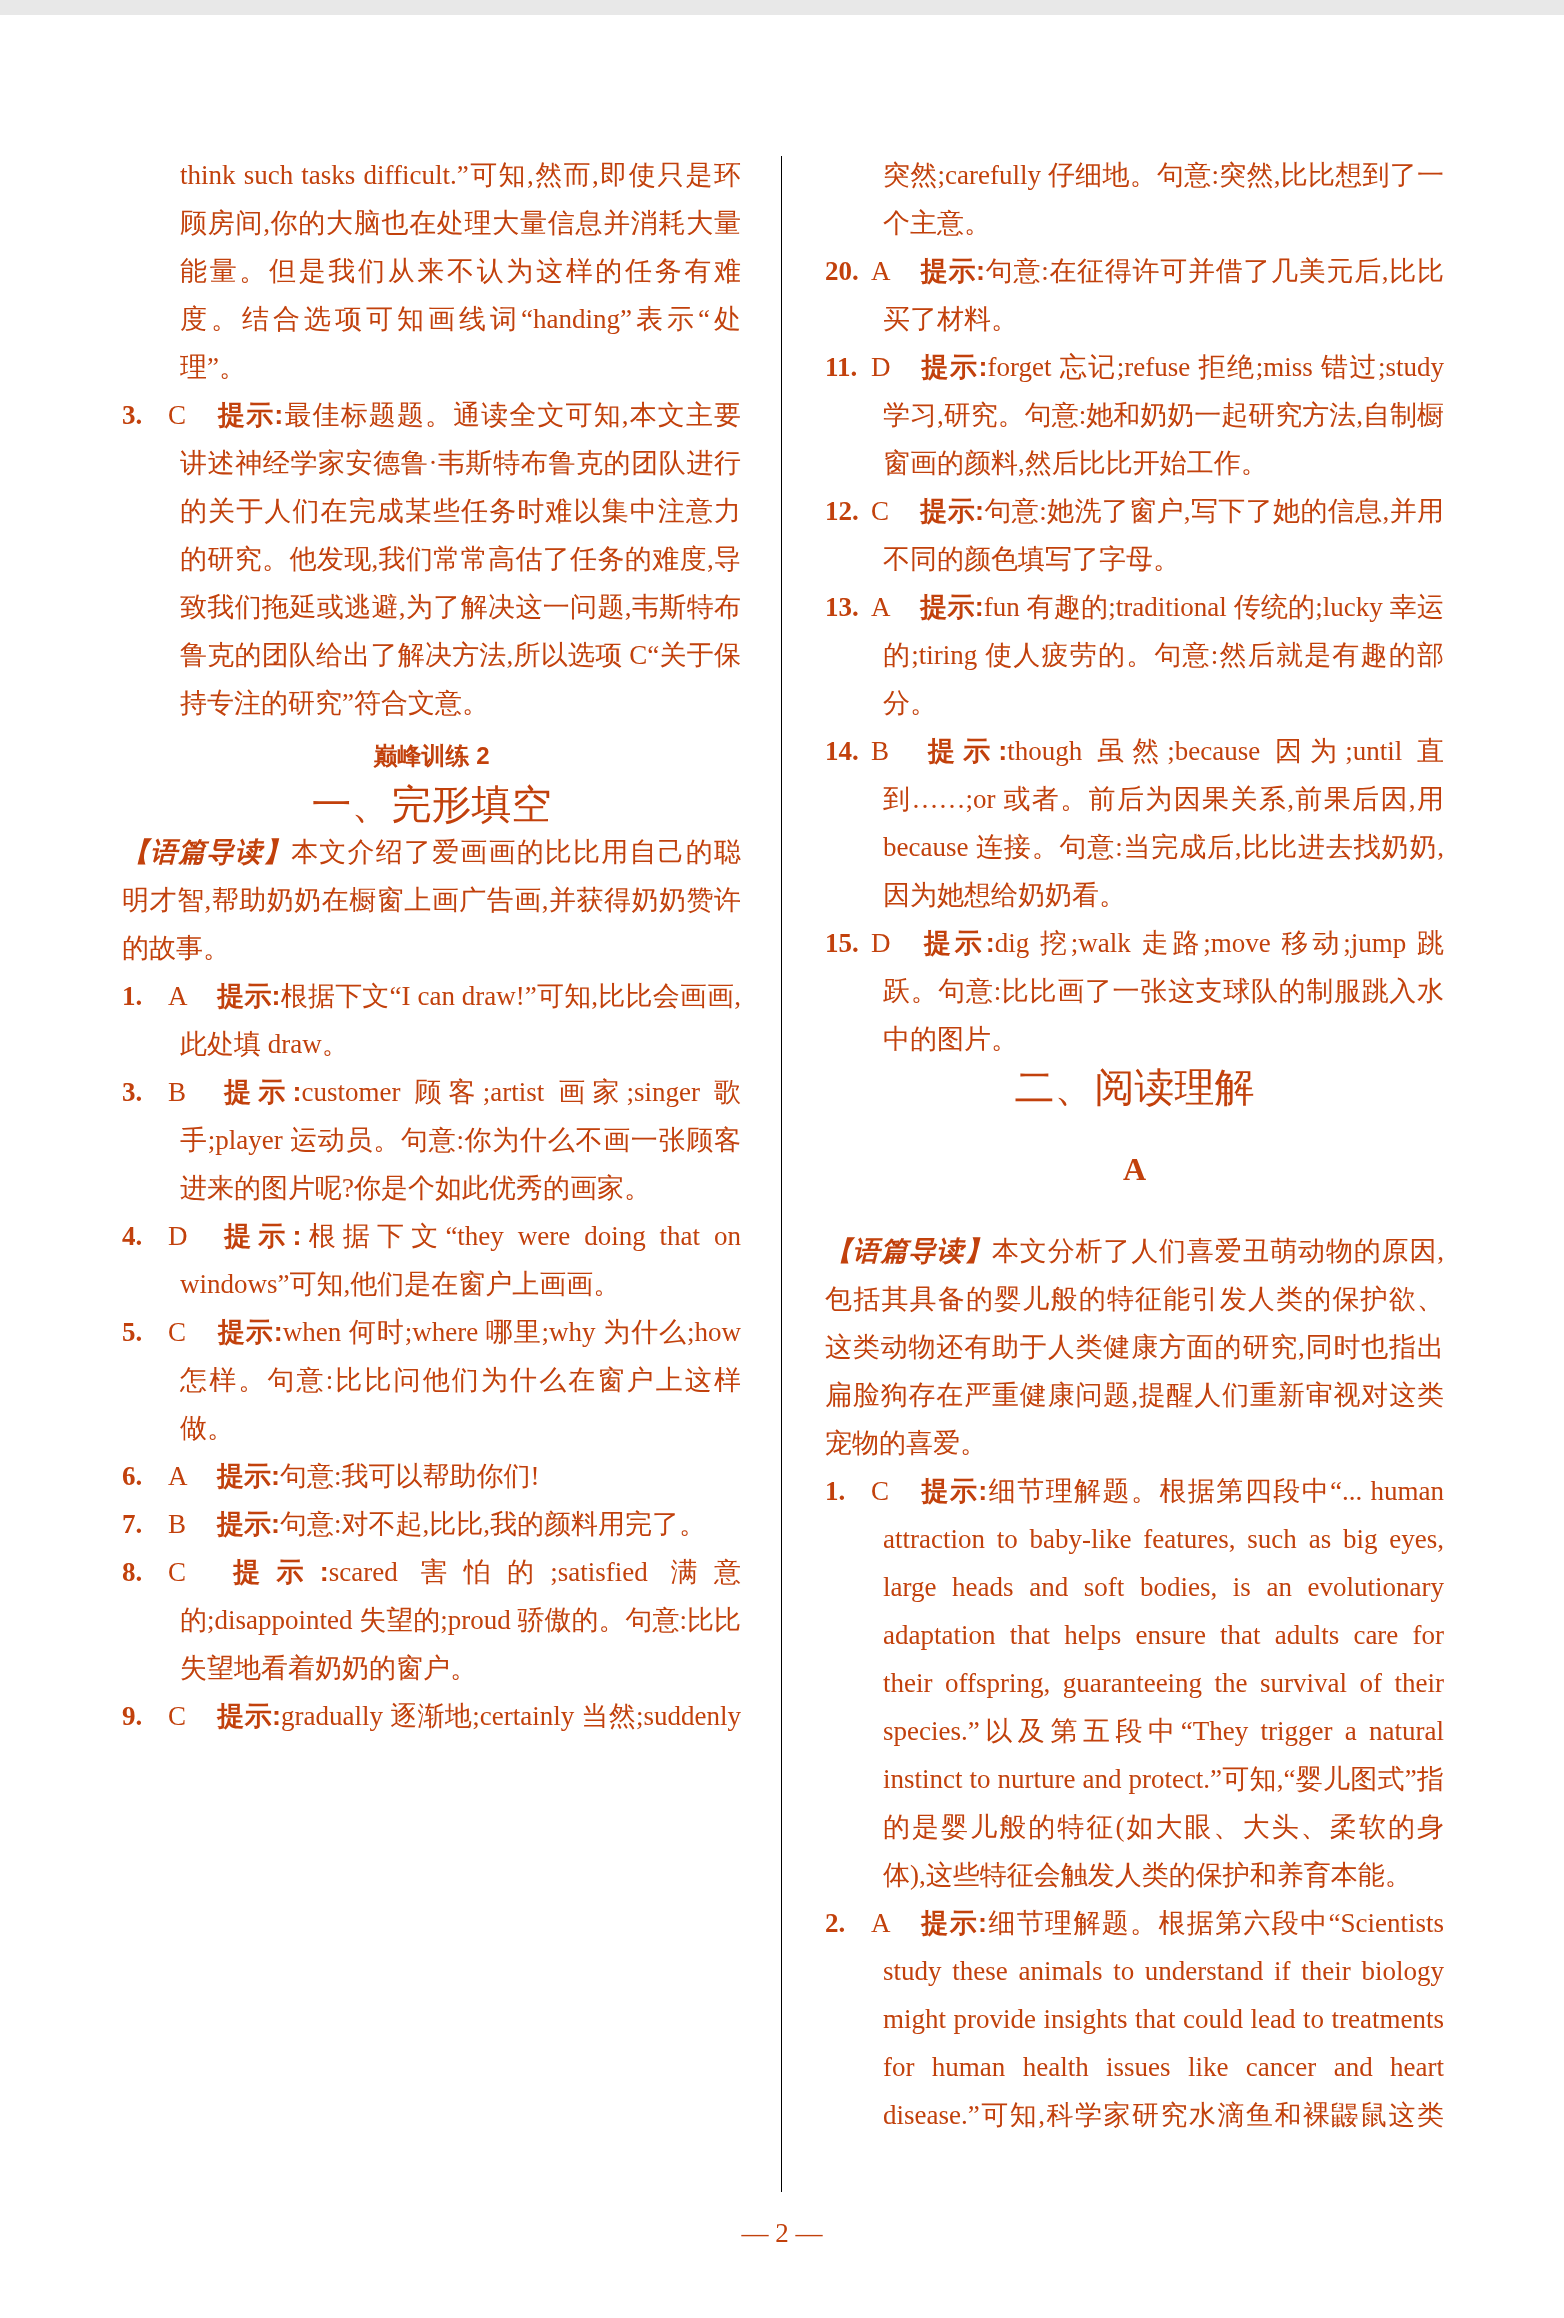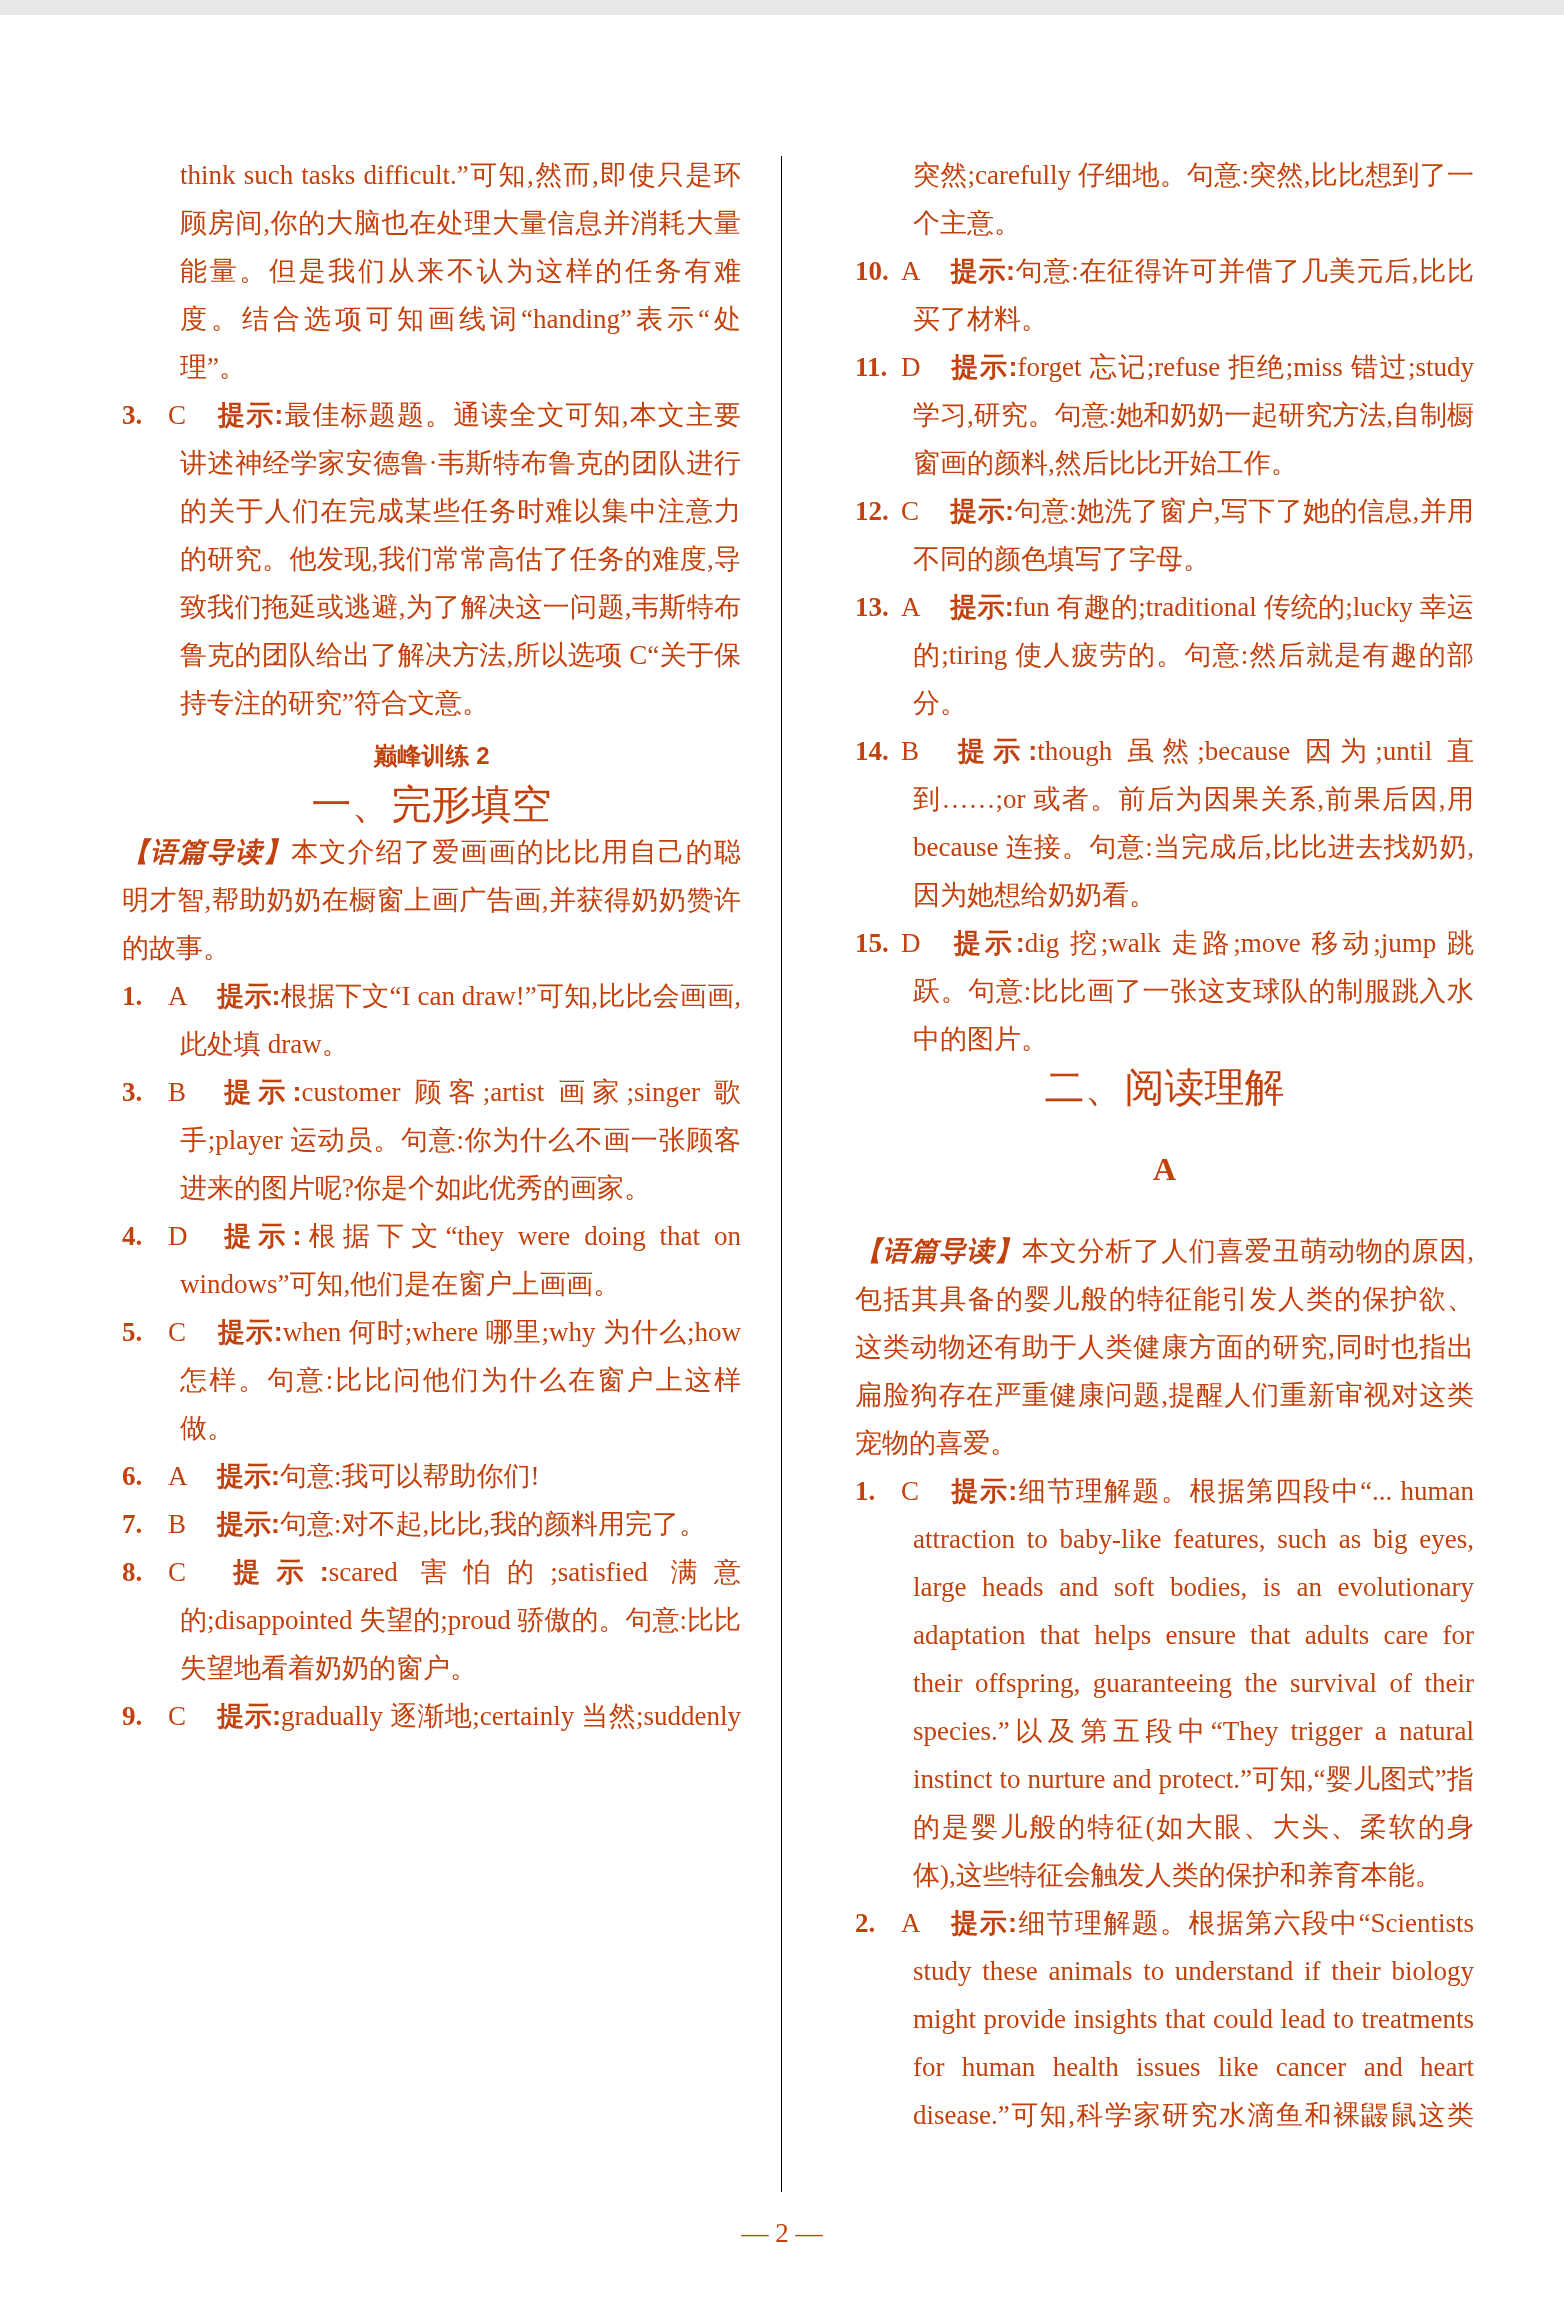--- a/index.html
+++ b/index.html
@@ -6,21 +6,21 @@
   .page {
     position:relative;
     width:1564px; height:2319px;
     background:#ffffff;
     font-family:"Liberation Serif","DejaVu Serif",serif;
     font-size:27px; line-height:48px; color:#c2410c;
     margin:15px auto; overflow:hidden;
   }
   .col { position:absolute; top:136px; width:619px; text-align:justify; }
   .col-left  { left:122px; }
-  .col-right { left:855px; }
+  .col-right { left:825px; }
   .divider { position:absolute; left:781px; top:141px; width:1.3px; height:2036px; background:#000; }
   .footer { position:absolute; top:2194px; left:0; width:1564px; text-align:center; font-size:27px; line-height:48px; }
 
   .blk { margin:0; padding:0; }
   .item { padding-left:58px; text-indent:-58px; }
   .item .num { display:inline-block; width:46px; text-indent:0; font-weight:bold; }
   .item .letter { display:inline-block; width:49px; text-indent:0; }
   .hint { font-weight:bold; font-family:"Liberation Sans","DejaVu Sans",sans-serif; }
   .cont { padding-left:58px; }
   .flush { text-align-last:justify; }
@@ -56,21 +56,21 @@
       <p class="blk item"><span class="num">4.</span><span class="letter">D</span><span class="hint">提示:</span><span class="txt">根据下文“they were doing that on windows”可知,他们是在窗户上画画。</span></p>
       <p class="blk item"><span class="num">5.</span><span class="letter">C</span><span class="hint">提示:</span><span class="txt">when 何时;where 哪里;why 为什么;how 怎样。句意:比比问他们为什么在窗户上这样做。</span></p>
       <p class="blk item"><span class="num">6.</span><span class="letter">A</span><span class="hint">提示:</span><span class="txt">句意:我可以帮助你们!</span></p>
       <p class="blk item"><span class="num">7.</span><span class="letter">B</span><span class="hint">提示:</span><span class="txt">句意:对不起,比比,我的颜料用完了。</span></p>
       <p class="blk item"><span class="num">8.</span><span class="letter">C</span><span class="hint">提示:</span><span class="txt">scared 害怕的;satisfied 满意的;disappointed 失望的;proud 骄傲的。句意:比比失望地看着奶奶的窗户。</span></p>
       <p class="blk item flush"><span class="num">9.</span><span class="letter">C</span><span class="hint">提示:</span><span class="txt">gradually 逐渐地;certainly 当然;suddenly</span></p>
     </div>
   <div class="divider"></div>
   <div class="col col-right">
       <p class="blk cont"><span class="txt">突然;carefully 仔细地。句意:突然,比比想到了一个主意。</span></p>
-      <p class="blk item"><span class="num">10.</span><span class="letter">A</span><span class="hint">提示:</span><span class="txt">句意:在征得许可并借了几美元后,比比买了材料。</span></p>
+      <p class="blk item"><span class="num">20.</span><span class="letter">A</span><span class="hint">提示:</span><span class="txt">句意:在征得许可并借了几美元后,比比买了材料。</span></p>
       <p class="blk item"><span class="num">11.</span><span class="letter">D</span><span class="hint">提示:</span><span class="txt">forget 忘记;refuse 拒绝;miss 错过;study 学习,研究。句意:她和奶奶一起研究方法,自制橱窗画的颜料,然后比比开始工作。</span></p>
       <p class="blk item"><span class="num">12.</span><span class="letter">C</span><span class="hint">提示:</span><span class="txt">句意:她洗了窗户,写下了她的信息,并用不同的颜色填写了字母。</span></p>
       <p class="blk item"><span class="num">13.</span><span class="letter">A</span><span class="hint">提示:</span><span class="txt">fun 有趣的;traditional 传统的;lucky 幸运的;tiring 使人疲劳的。句意:然后就是有趣的部分。</span></p>
       <p class="blk item"><span class="num">14.</span><span class="letter">B</span><span class="hint">提示:</span><span class="txt">though 虽然;because 因为;until 直到……;or 或者。前后为因果关系,前果后因,用 because 连接。句意:当完成后,比比进去找奶奶,因为她想给奶奶看。</span></p>
       <p class="blk item"><span class="num">15.</span><span class="letter">D</span><span class="hint">提示:</span><span class="txt">dig 挖;walk 走路;move 移动;jump 跳跃。句意:比比画了一张这支球队的制服跳入水中的图片。</span></p>
       <h3 class="blk h-left">二、阅读理解</h3>
       <p class="blk passage-letter">A</p>
       <p class="blk lead"><span class="lead-label">【语篇导读】</span><span class="txt">本文分析了人们喜爱丑萌动物的原因,包括其具备的婴儿般的特征能引发人类的保护欲、这类动物还有助于人类健康方面的研究,同时也指出扁脸狗存在严重健康问题,提醒人们重新审视对这类宠物的喜爱。</span></p>
       <p class="blk item"><span class="num">1.</span><span class="letter">C</span><span class="hint">提示:</span><span class="txt">细节理解题。根据第四段中“... human attraction to baby-like features, such as big eyes, large heads and soft bodies, is an evolutionary adaptation that helps ensure that adults care for their offspring, guaranteeing the survival of their species.”以及第五段中“They trigger a natural instinct to nurture and protect.”可知,“婴儿图式”指的是婴儿般的特征(如大眼、大头、柔软的身体),这些特征会触发人类的保护和养育本能。</span></p>
       <p class="blk item flush"><span class="num">2.</span><span class="letter">A</span><span class="hint">提示:</span><span class="txt">细节理解题。根据第六段中“Scientists study these animals to understand if their biology might provide insights that could lead to treatments for human health issues like cancer and heart disease.”可知,科学家研究水滴鱼和裸鼹鼠这类</span></p>

